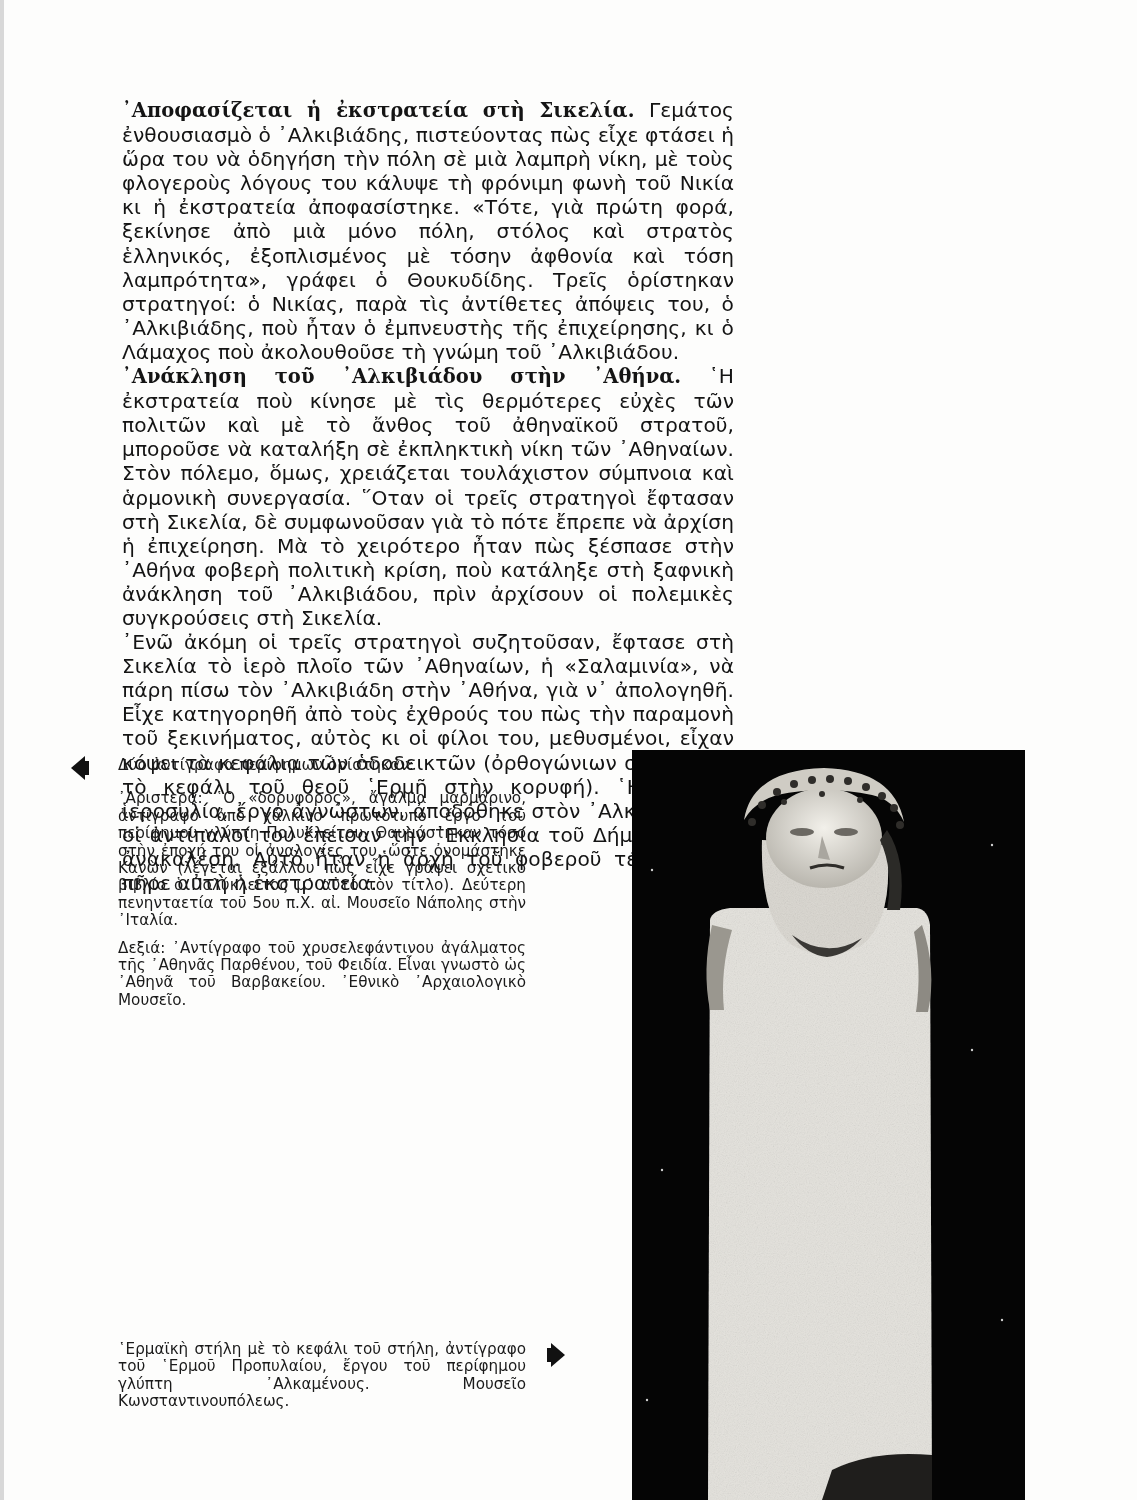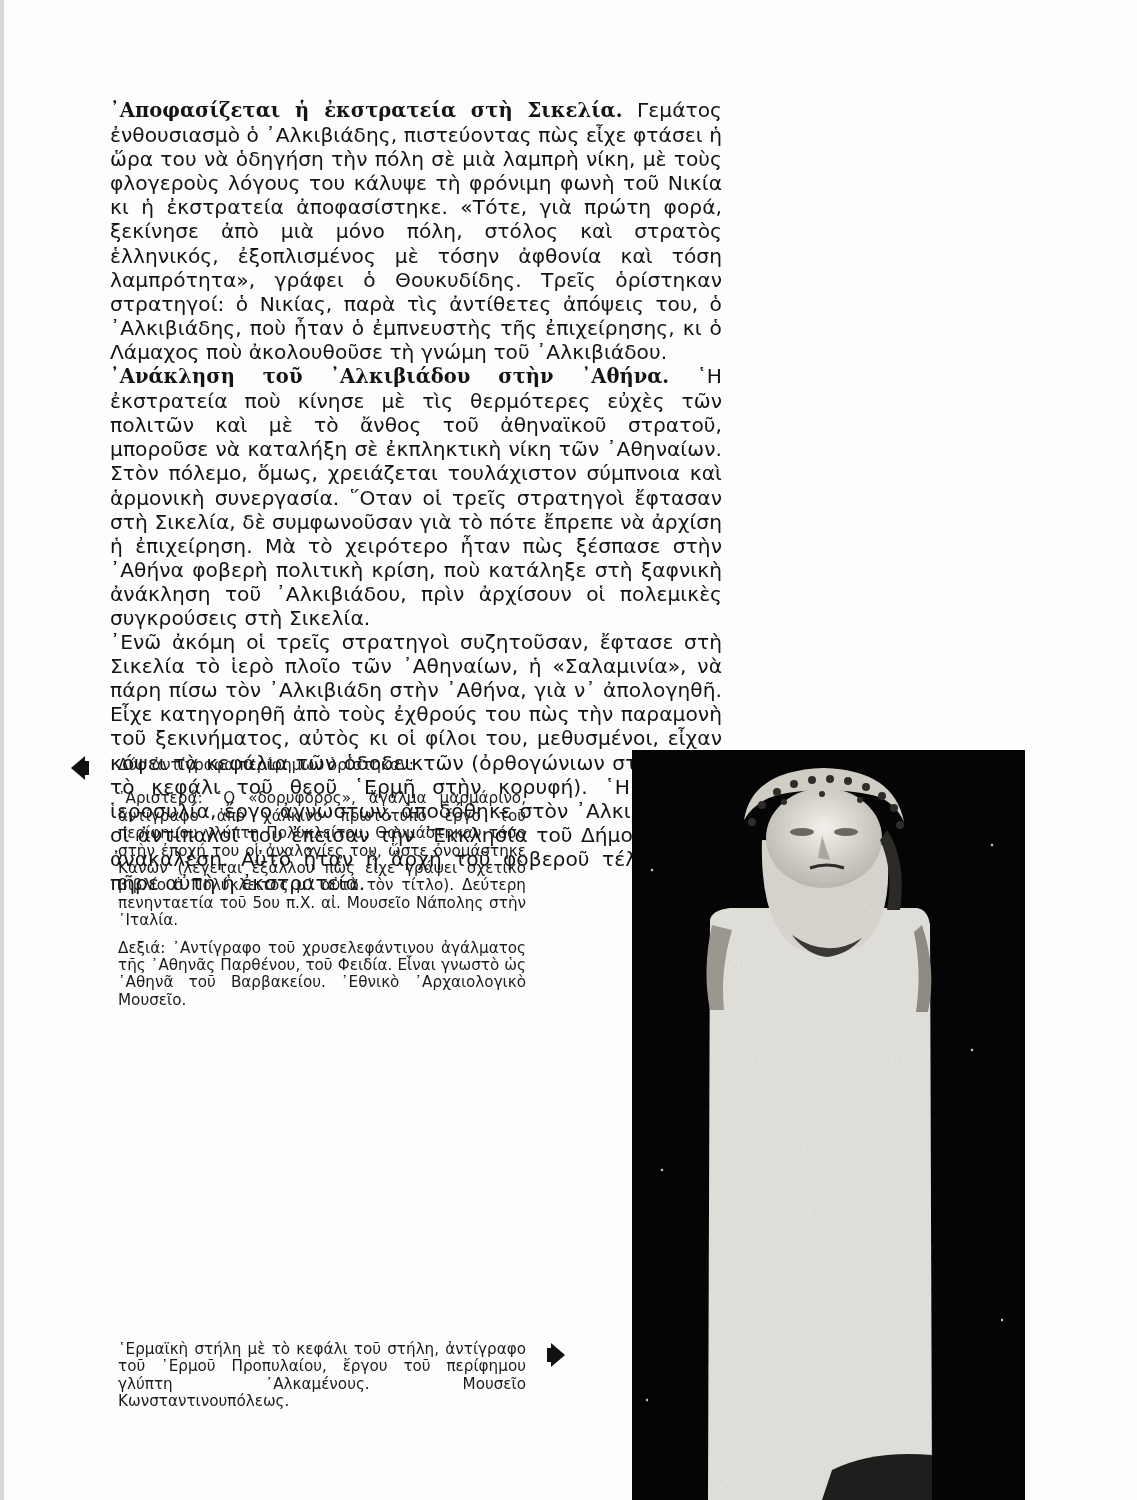--- a/index.html
+++ b/index.html
@@ -16,21 +16,21 @@
       font-family: "DejaVu Sans", sans-serif;
     }
     .page-edge {
       position: absolute;
       left: 0; top: 0;
       width: 4px; height: 1500px;
       background: #d8d8d8;
     }
     .main-text {
       position: absolute;
-      left: 110px;
+      left: 122px;
       top: 98px;
       width: 612px;
       font-size: 20.2px;
       line-height: 24.1px;
       text-align: justify;
       letter-spacing: 0.05px;
     }
     .main-text p {
       margin: 0;
     }

